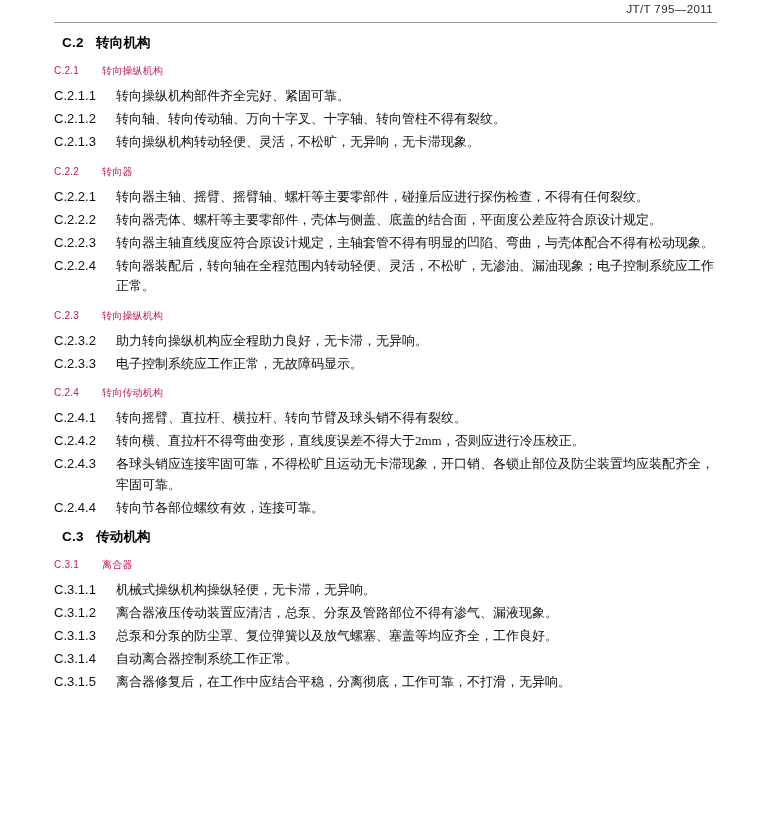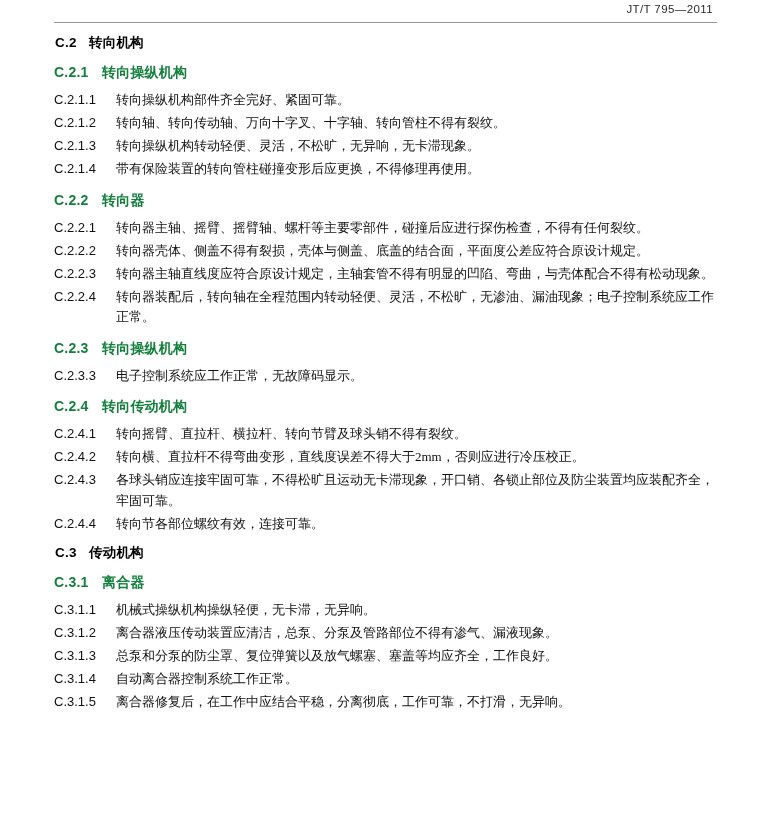--- a/index.html
+++ b/index.html
@@ -50,32 +50,32 @@
     position: absolute;
     left: 54px;
     top: 34px;
     width: 668px;
   }
   .h2 {
     font-family: "Liberation Sans", "DejaVu Sans", sans-serif;
     font-weight: bold;
     font-size: 13.5px;
     color: #000;
-    margin: 10px 0 9px 1px;
+    margin: 10px 0 9px 8px;
     letter-spacing: 0.2px;
   }
   .h2 .num {
     display: inline-block;
     min-width: 34px;
   }
   .h3 {
     font-family: "Liberation Sans", "DejaVu Sans", sans-serif;
-    font-weight: bold;
-    font-size: 14px;
-    color: #15803d;
+    font-weight: normal;
+    font-size: 10px;
+    color: #be185d;
     margin: 12px 0 8px 0;
     letter-spacing: 0.2px;
   }
   .h3 .num {
     display: inline-block;
     min-width: 48px;
   }
   .para {
     font-family: "Liberation Sans", "DejaVu Sans", sans-serif;
     font-size: 13px;
@@ -122,51 +122,51 @@
       <span class="txt">转向操纵机构部件齐全完好、紧固可靠。</span>
     </div>
     <div class="para">
       <span class="num">C.2.1.2</span>
       <span class="txt">转向轴、转向传动轴、万向十字叉、十字轴、转向管柱不得有裂纹。</span>
     </div>
     <div class="para">
       <span class="num">C.2.1.3</span>
       <span class="txt">转向操纵机构转动轻便、灵活，不松旷，无异响，无卡滞现象。</span>
     </div>
-    <div class="para">
-      <span class="num">C.2.1.4</span>
-      <span class="txt">带有保险装置的转向管柱碰撞变形后应更换，不得修理再使用。</span>
-    </div>
 
     <div class="h3">
       <span class="num">C.2.2</span><span>转向器</span>
     </div>
 
     <div class="para tight">
       <span class="num">C.2.2.1</span>
       <span class="txt">转向器主轴、摇臂、摇臂轴、螺杆等主要零部件，碰撞后应进行探伤检查，不得有任何裂纹。</span>
     </div>
     <div class="para">
       <span class="num">C.2.2.2</span>
-      <span class="txt">转向器壳体、侧盖不得有裂损，壳体与侧盖、底盖的结合面，平面度公差应符合原设计规定。</span>
+      <span class="txt">转向器壳体、螺杆等主要零部件，壳体与侧盖、底盖的结合面，平面度公差应符合原设计规定。</span>
     </div>
     <div class="para">
       <span class="num">C.2.2.3</span>
       <span class="txt">转向器主轴直线度应符合原设计规定，主轴套管不得有明显的凹陷、弯曲，与壳体配合不得有松动现象。</span>
     </div>
     <div class="para">
       <span class="num">C.2.2.4</span>
       <span class="txt">转向器装配后，转向轴在全程范围内转动轻便、灵活，不松旷，无渗油、漏油现象；电子控制系统应工作正常。</span>
     </div>
 
     <div class="h3">
       <span class="num">C.2.3</span><span>转向操纵机构</span>
     </div>
 
     <div class="para">
+      <span class="num">C.2.3.2</span>
+      <span class="txt">助力转向操纵机构应全程助力良好，无卡滞，无异响。</span>
+    </div>
+    <div class="para">
       <span class="num">C.2.3.3</span>
       <span class="txt">电子控制系统应工作正常，无故障码显示。</span>
     </div>
 
     <div class="h3">
       <span class="num">C.2.4</span><span>转向传动机构</span>
     </div>
 
     <div class="para tight">
       <span class="num">C.2.4.1</span>

